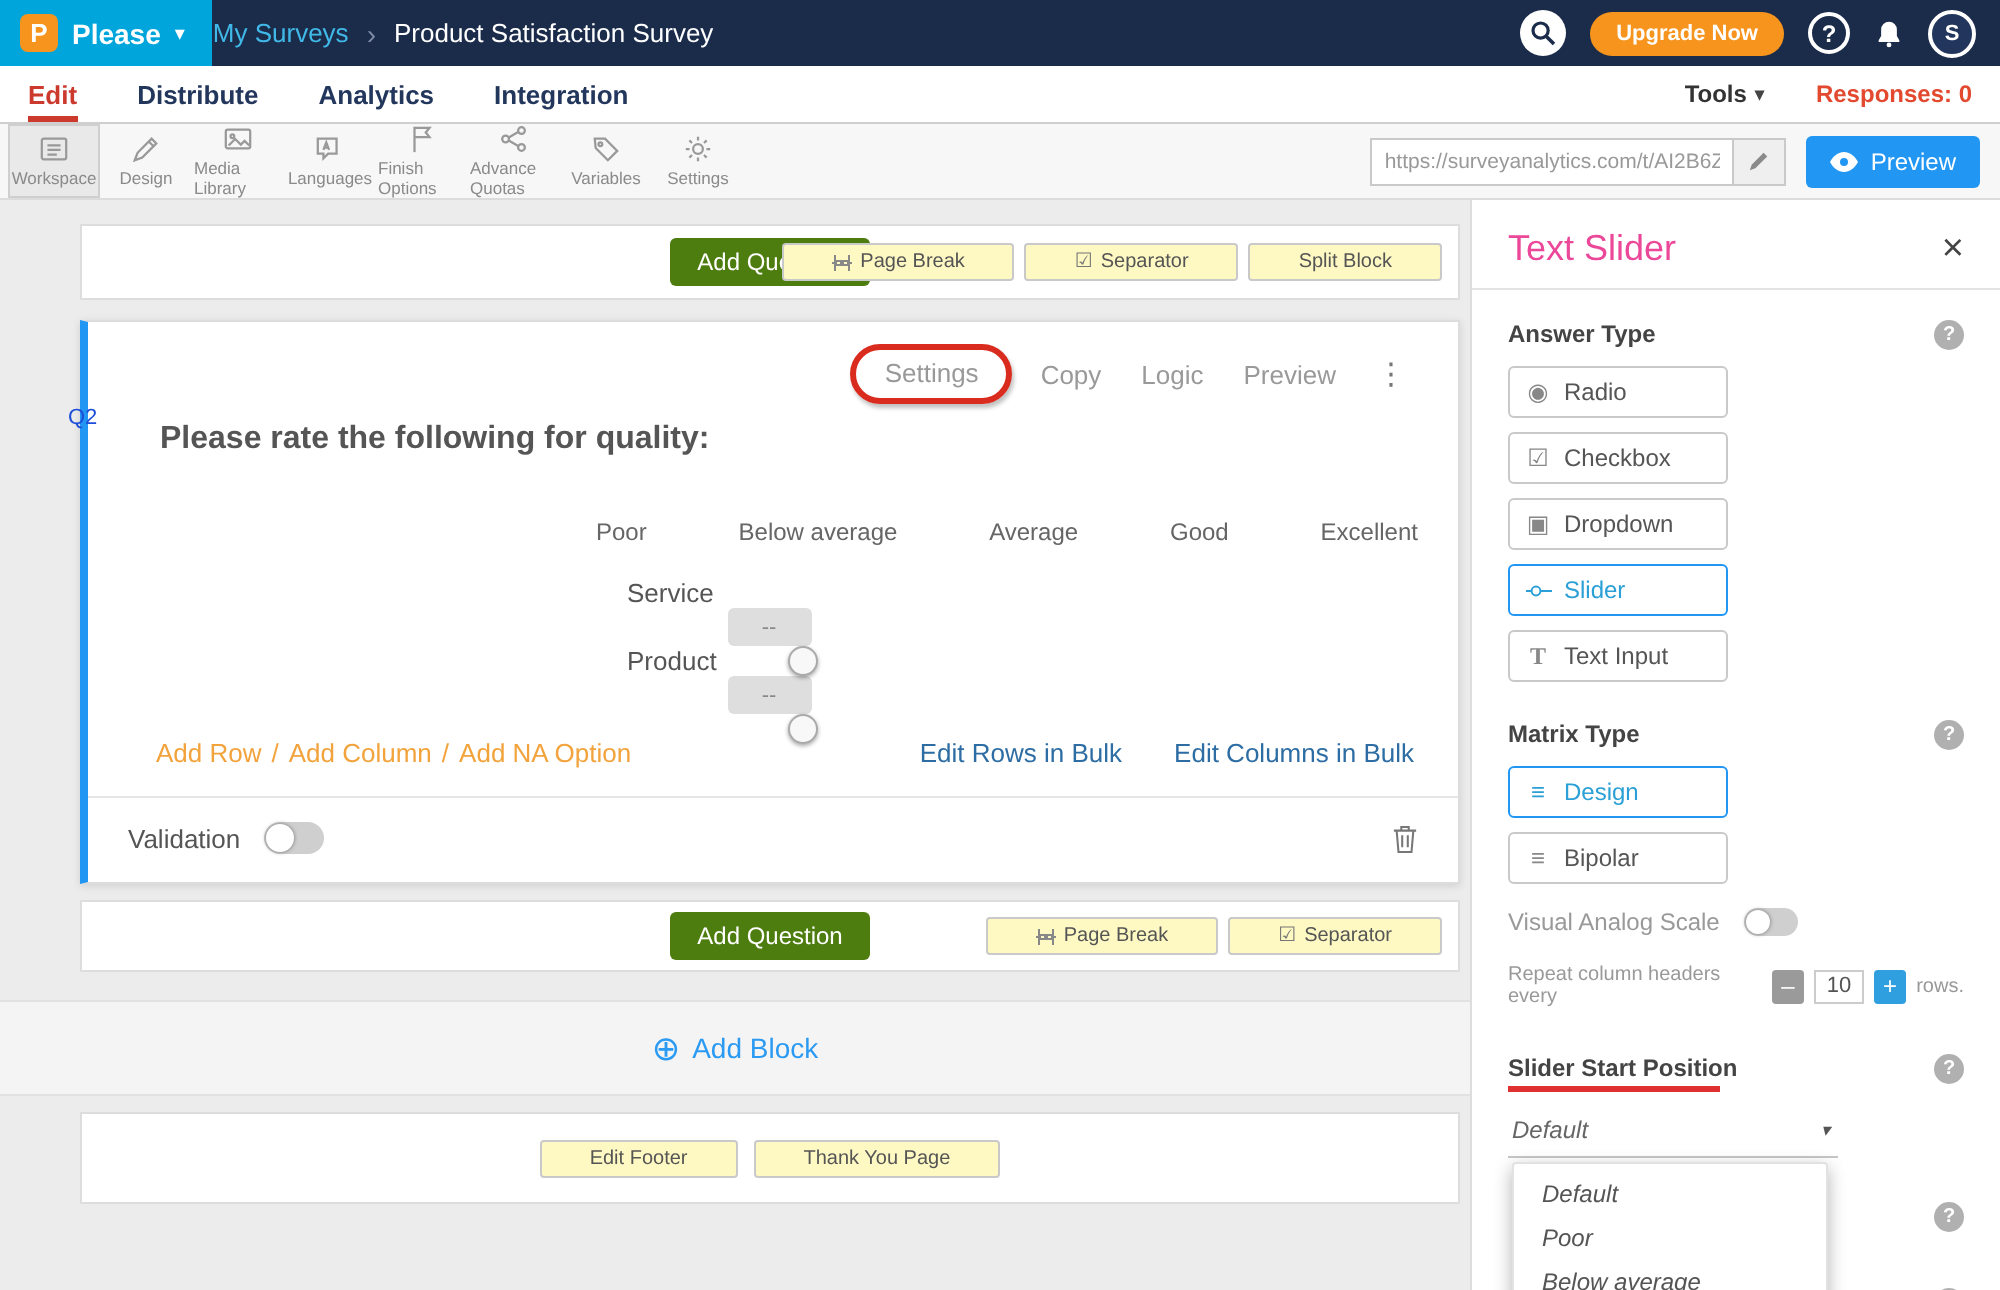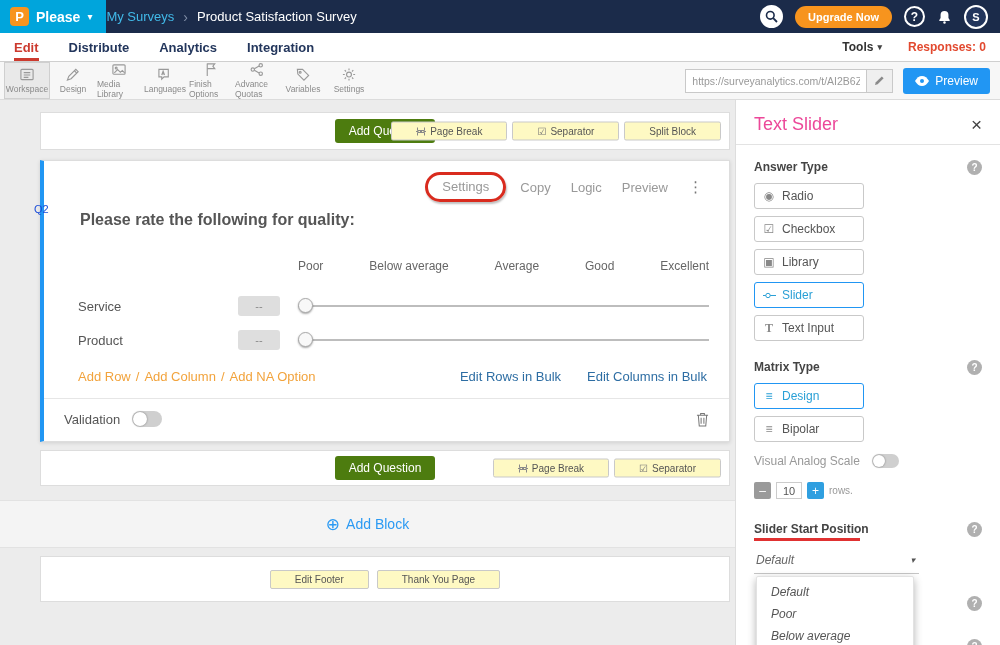--- a/index.html
+++ b/index.html
@@ -58,21 +58,21 @@
   .chip { display:flex; align-items:center; gap:4px; background:#fef9c3; border:1px solid #c9c9c9; border-radius:2px; font-size:10px; color:#555; padding:3px 24px; }
   .chip-icon { color:#777; font-size:10px; line-height:1; display:flex; }
 
   .question-block { margin:10px 5px 0 40px; width:690px; background:#fff; border:1px solid #ddd; border-left:4px solid #2196f3; box-shadow:0 1px 4px rgba(0,0,0,.12); padding:8px 20px 0; }
   .q-actions { display:flex; justify-content:flex-end; align-items:center; gap:20px; font-size:13px; color:#999; height:36px; padding-right:6px; }
   .q-actions a { color:#999; }
   .settings-annot { border:3px solid #d92b1e; border-radius:16px; padding:4px 14px 5px; margin-right:-6px; box-shadow:1px 2px 2px rgba(0,0,0,.25); }
   .dots { font-size:15px; color:#777; cursor:pointer; }
   .q-title { font-size:16px; color:#555; margin:6px 0 30px 16px; font-weight:bold; }
   .col-headers { display:flex; justify-content:space-between; margin-left:234px; font-size:12px; color:#666; margin-bottom:16px; }
-  .m-row { display:flex; align-items:center; height:34px; padding-left:14px; }
+  .m-row { display:flex; align-items:center; height:34px; padding-left:14px;flex-direction:column; }
   .m-label { width:160px; font-size:13px; color:#555; }
   .m-val { width:42px; height:20px; background:#dedede; border-radius:3px; font-size:11px; color:#888; display:flex; align-items:center; justify-content:center; margin-right:18px; }
   .m-slider { flex:1; position:relative; height:16px; }
   .m-track { position:absolute; left:0; right:0; top:7px; height:2px; background:#bdbdbd; }
   .m-handle { position:absolute; left:0; top:0; width:15px; height:15px; border-radius:50%; background:#f8f8f8; border:1px solid #aaa; box-shadow:0 1px 2px rgba(0,0,0,.35); cursor:pointer; }
   .links-row { display:flex; align-items:flex-end; margin:12px 0 14px 14px; font-size:13px; }
   .left-links { display:flex; gap:5px; }
   .orange-link { color:#f2a33c; }
   .bulk-links { margin-left:auto; display:flex; gap:26px; padding-right:2px; }
   .bulk-links a { color:#2d6da3; font-weight:normal; }
@@ -407,21 +407,21 @@
         <div class="opt">
           <span class="o-icon">◉</span>
           <span>Radio</span>
         </div>
         <div class="opt">
           <span class="o-icon">☑</span>
           <span>Checkbox</span>
         </div>
         <div class="opt">
           <span class="o-icon">▣</span>
-          <span>Library</span>
+          <span>Dropdown</span>
         </div>
         <div class="opt selected">
           <span class="o-icon">
             <svg width="13" height="9" viewBox="0 0 13 9">
                 <path d="M0 4.5h13" stroke="currentColor"></path>
                 <circle cx="5" cy="4.5" r="2.2" fill="#fff" stroke="currentColor"></circle>
               </svg>
           </span>
           <span>Slider</span>
         </div>
@@ -445,20 +445,21 @@
           <span>Bipolar</span>
         </div>
       </div>
 
       <div class="inline-row">
         <span class="soft-label">Visual Analog Scale</span>
         <span class="toggle"></span>
       </div>
 
       <div class="repeat-row">
+        <span>Repeat column headers every</span>
         <span class="step-btn step-minus">–</span>
         <span class="step-val">10</span>
         <span class="step-btn step-plus">+</span>
         <span>rows.</span>
       </div>
 
       <div class="slider-start-row">
         <div class="sec-label-row" style="margin-bottom:0;">
           <span class="sec-label">Slider Start Position</span>
           <span class="q-help">?</span>

